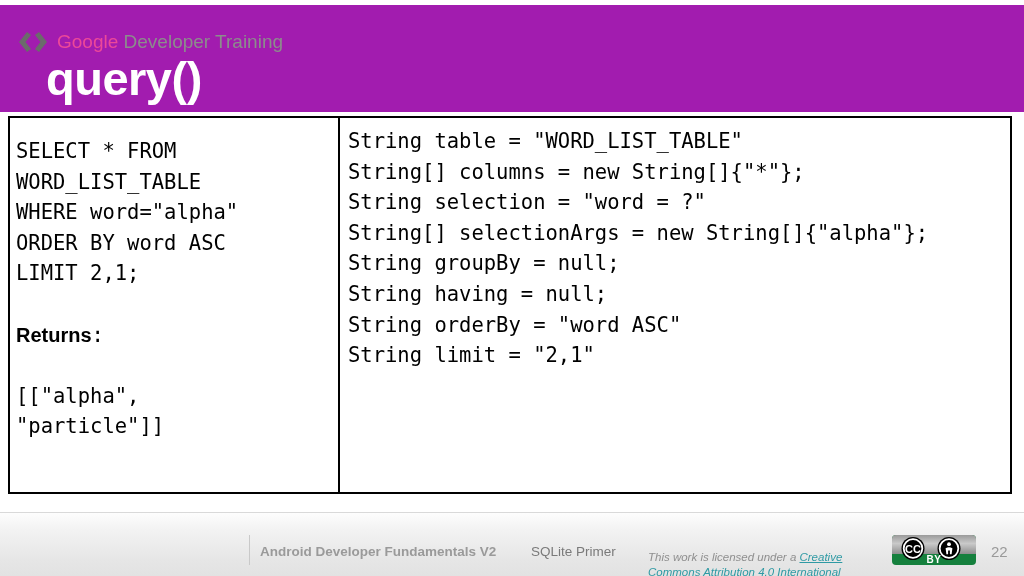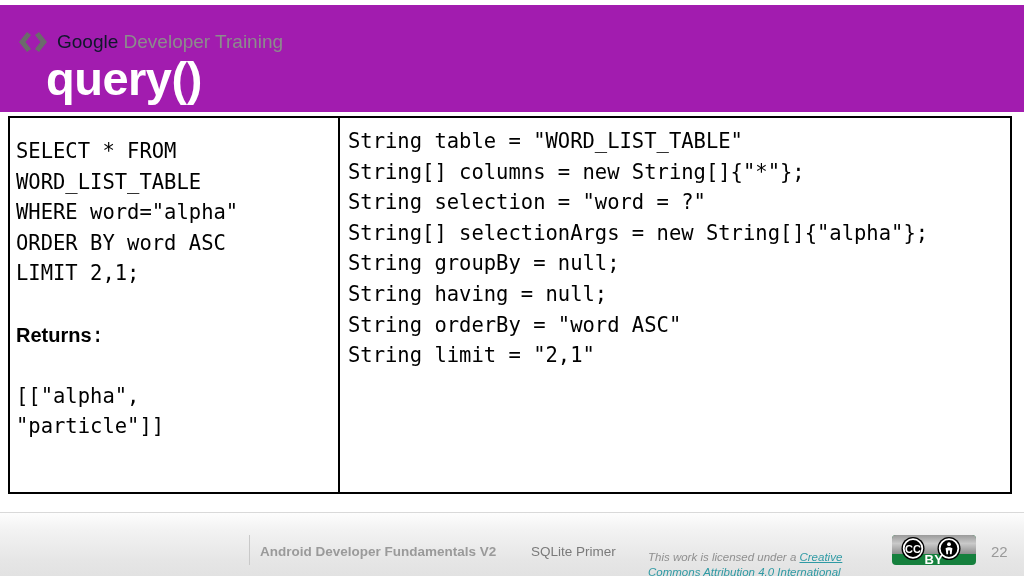--- a/index.html
+++ b/index.html
@@ -112,21 +112,21 @@
     align-items: center;
     gap: 9px;
   }
   #gdt-logo-mark svg { display: block; }
   #gdt-logo-text {
     font-family: "Liberation Sans", sans-serif;
     font-size: 19px;
     color: #8c8c8c;
     white-space: nowrap;
   }
-  #gdt-logo-text .strong { color: #0f172a; margin-top: 44px; }
+  #gdt-logo-text .strong { color: #ec4899; margin-top: 44px; }
 
   #footer-divider {
     position: absolute;
     left: 249px;
     top: 535px;
     width: 1px;
     height: 30px;
     background: #c9c9c9;
   }
   #course-name {
@@ -187,21 +187,21 @@
     left: 0; top: 0;
     width: 84px; height: 30px;
   }
   #cc-badge .by-label {
     position: absolute;
     left: 0;
     bottom: 0px;
     width: 84px;
     text-align: center;
     font-family: "Liberation Sans", sans-serif;
-    font-size: 13px;
+    font-size: 10px;
     font-weight: bold;
     color: #ffffff;
     letter-spacing: 0.5px;
     line-height: 10px;
   }
   #page-number {
     position: absolute;
     left: 991px;
     top: 543px;
     font-family: "Liberation Sans", sans-serif;

